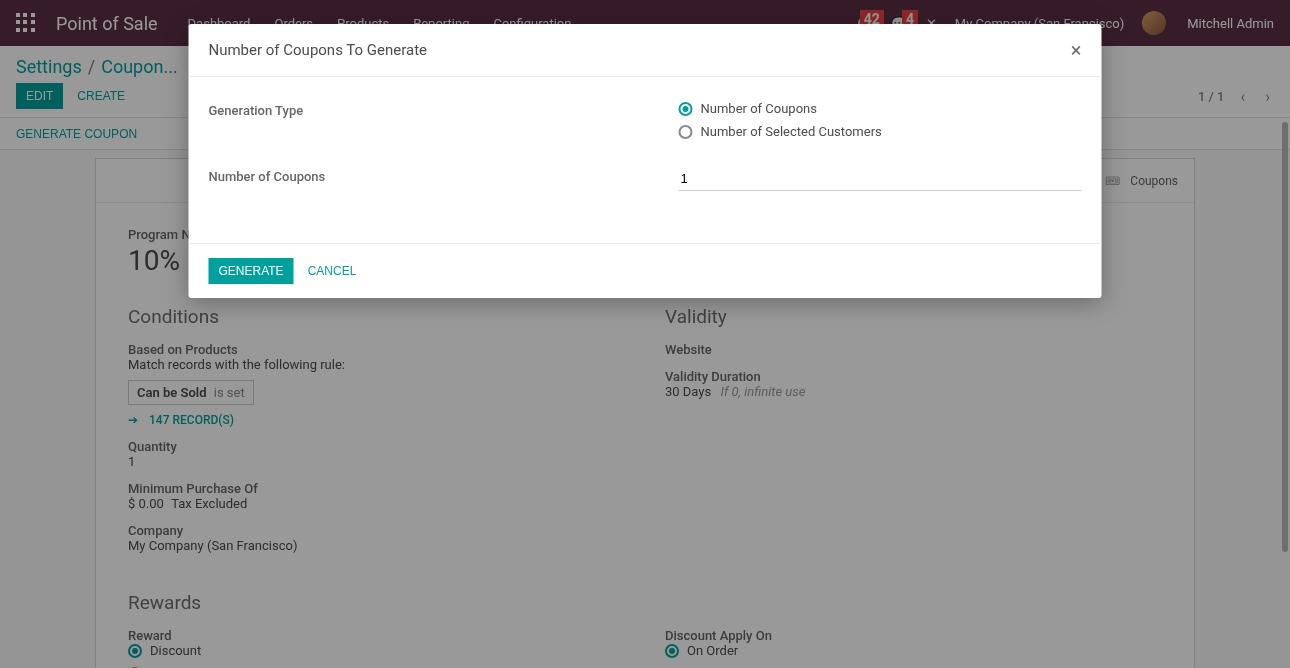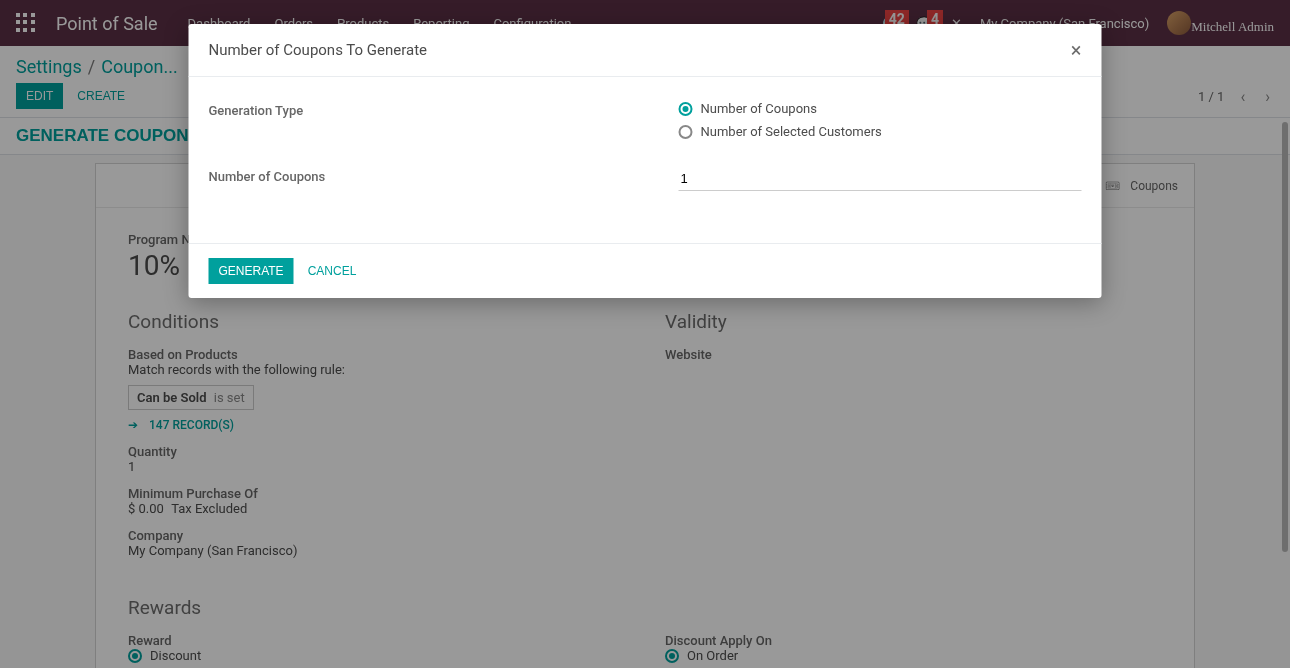--- a/index.html
+++ b/index.html
@@ -9,39 +9,39 @@
 .navbar { background: #5b3045; height: 46px; display: flex; align-items: center; padding: 0 16px; color: #fff; }
 .navbar .apps-icon { width: 20px; height: 20px; display: grid; grid-template-columns: repeat(3,1fr); grid-template-rows: repeat(3,1fr); gap: 2px; margin-right: 20px; }
 .navbar .apps-icon span { background: #fff; width: 4px; height: 4px; }
 .navbar .brand { font-size: 18px; font-weight: 400; margin-right: 30px; }
 .navbar .menu { display: flex; gap: 24px; }
 .navbar .menu a { color: #fff; text-decoration: none; font-size: 13px; }
 .navbar .spacer { flex: 1; }
 .navbar .right { display: flex; align-items: center; gap: 18px; font-size: 13px; }
 .navbar .icon-btn { position: relative; color: #fff; }
 .navbar .badge { position: absolute; top: -6px; right: -10px; background: #ef4444; color: #fff; font-size: 14px; padding: 1px 4px; border-radius: 0; font-weight: bold; }
-.navbar .user { display: flex; align-items: flex-end; gap: 0; font-family: Liberation Serif, serif; }
+.navbar .user { display: flex; align-items: center; gap: 21px; }
 .navbar .avatar { width: 24px; height: 24px; border-radius: 50%; background: linear-gradient(135deg,#d9a066,#8b5a3c); }
 
 
 .control-bar { background: #fff; border-bottom: 1px solid #dee2e6; padding: 10px 16px 0 16px; }
 .breadcrumb { font-size: 18px; color: #7c7b7b; margin-bottom: 6px; }
 .breadcrumb a { color: #00a09d; text-decoration: none; }
 .breadcrumb .sep { margin: 0 6px; color: #7c7b7b; }
 .cp-row { display: flex; align-items: center; justify-content: space-between; padding-bottom: 8px; }
 .cp-buttons { display: flex; gap: 4px; align-items: center; }
 .btn { border: none; padding: 6px 10px; font-size: 12px; cursor: pointer; font-weight: 500; }
 .btn-primary { background: #00a09d; color: #fff; }
 .btn-secondary { background: transparent; color: #00a09d; }
 .cp-pager { display: flex; align-items: center; gap: 12px; color: #666; font-size: 13px; }
 .cp-pager .arrow { color: #888; font-size: 16px; cursor: pointer; padding: 0 4px; }
 
 
 .status-bar { background: #fff; border-bottom: 1px solid #dee2e6; padding: 8px 16px; }
-.status-bar .btn-generate { background: transparent; border: none; color: #00a09d; font-weight: 700; font-size: 17px; cursor: pointer; }
+.status-bar .btn-generate { background: transparent; border: none; color: #00a09d; font-weight: 400; font-size: 12px; cursor: pointer; }
 
 
 .form-wrapper { padding: 0 24px 24px 24px; }
 .sheet { background: #fff; border: 1px solid #d4d4d4; max-width: 1100px; margin: 8px auto; }
 .stat-buttons { border-bottom: 1px solid #e9e9e9; display: flex; justify-content: flex-end; height: 44px; }
 .stat-btn { border-left: 1px solid #e9e9e9; padding: 8px 16px; display: flex; align-items: center; gap: 10px; color: #666; font-size: 12px; }
 .sheet-body { padding: 24px 32px; }
 .field-label { color: #666; font-weight: 500; font-size: 13px; }
 .title-field h1 { font-size: 28px; color: #4c4c4c; font-weight: 400; margin-top: 2px; }
 .group2 { display: flex; gap: 40px; margin-top: 28px; }
@@ -182,20 +182,27 @@
             <div class="value link-teal">My Company (San Francisco)</div>
           </div>
         </div>
 
         <div>
           <h2>Validity</h2>
           <div class="form-row">
             <div class="label">Website</div>
             <div class="value"></div>
           </div>
+          <div class="form-row">
+            <div class="label">Validity Duration</div>
+            <div class="value">
+              <span>30 Days</span>
+              <span class="hint">If 0, infinite use</span>
+            </div>
+          </div>
         </div>
       </div>
 
       <div class="group2">
         <div>
           <h2>Rewards</h2>
           <div class="form-row">
             <div class="label">Reward</div>
             <div class="value">
               <div class="radio-row">

